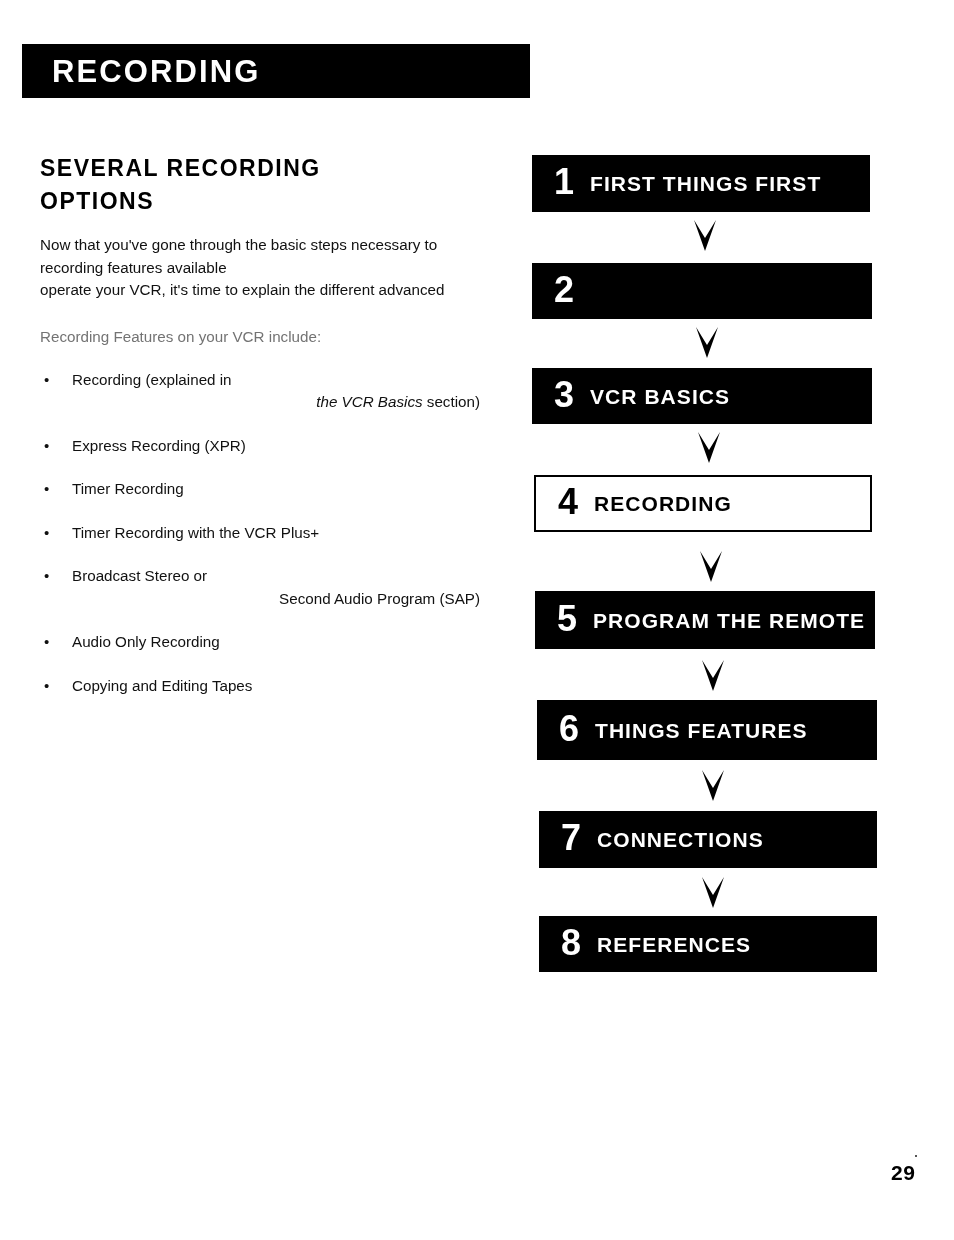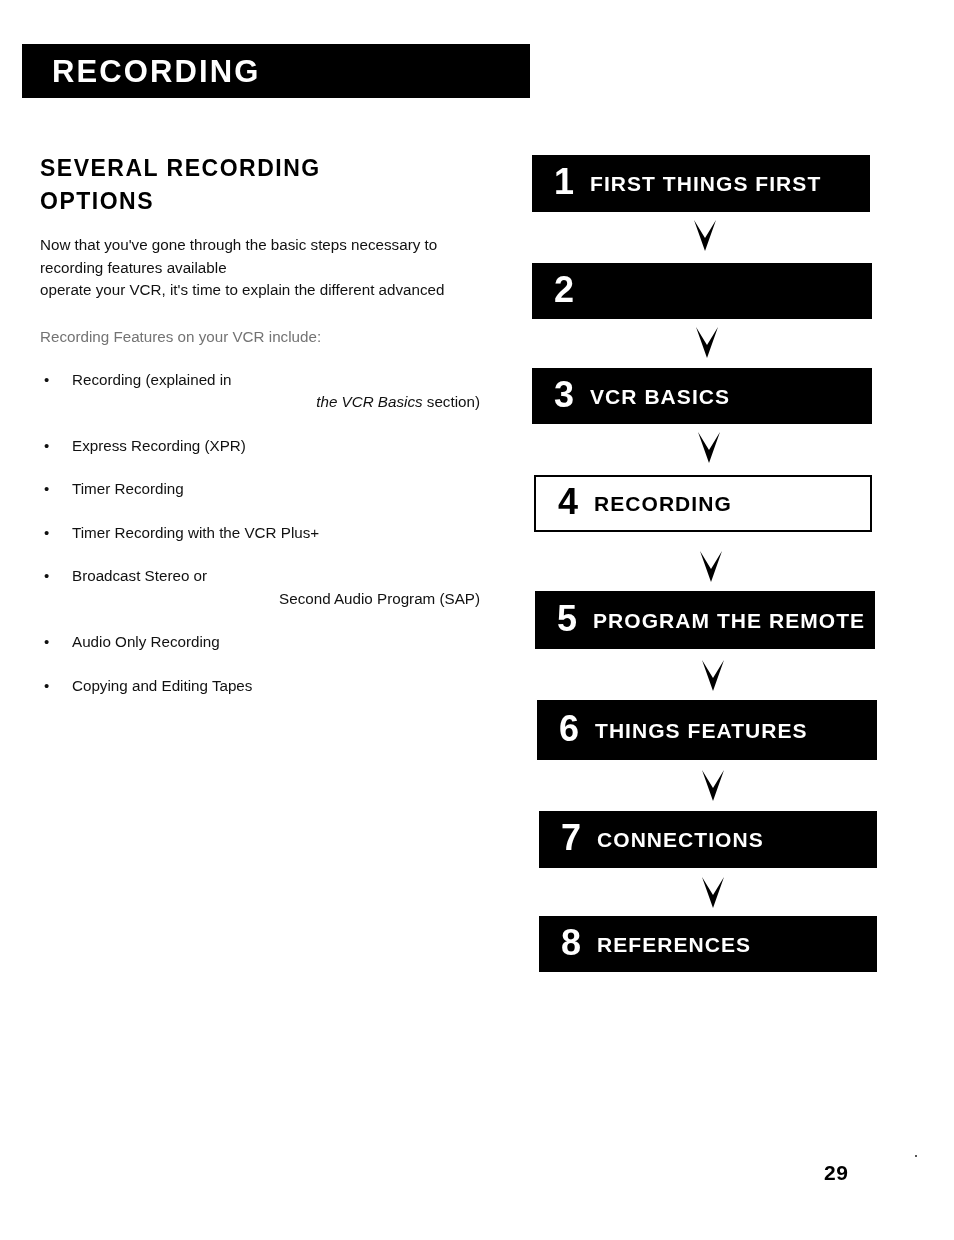--- a/index.html
+++ b/index.html
@@ -141,21 +141,21 @@
     position: absolute;
     width: 26px;
     height: 34px;
     pointer-events: none;
   }
   .flow-arrow svg { display: block; }
 
   
   .page-number {
     position: absolute;
-    left: 824px;
+    left: 891px;
     top: 1161px;
     font-size: 21px;
     font-weight: bold;
     color: #000000;
     letter-spacing: 0.5px;
   }
   .speck {
     position: absolute;
     left: 915px;
     top: 1155px;

